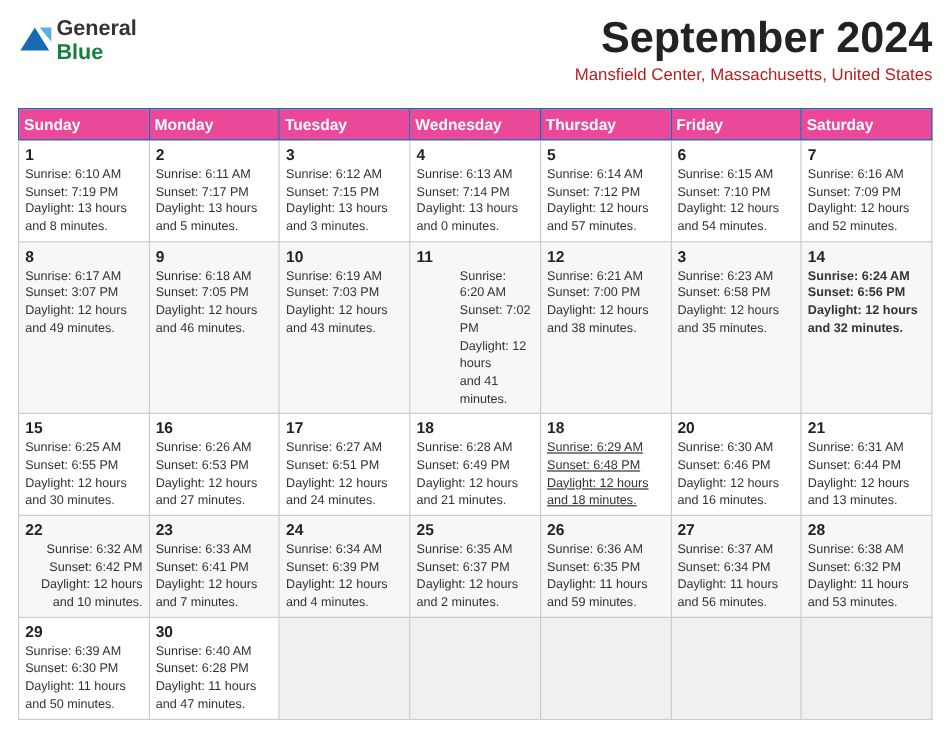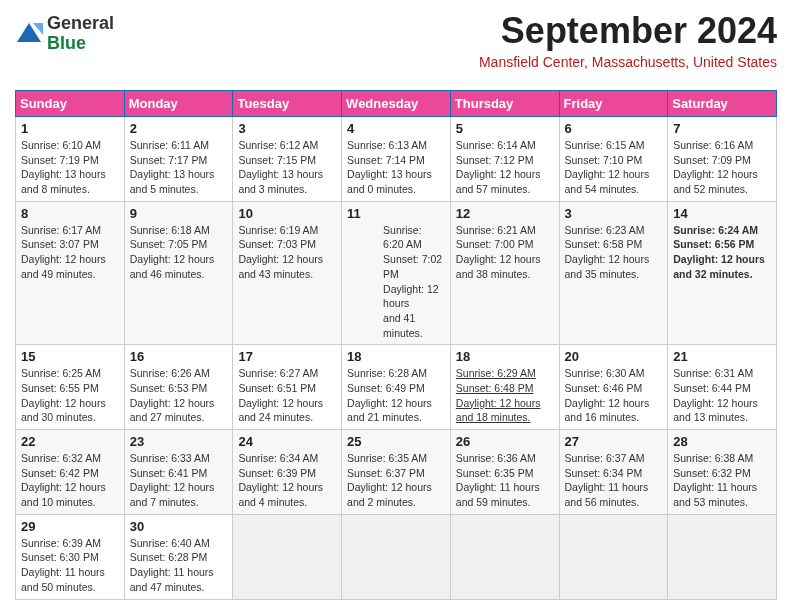--- a/index.html
+++ b/index.html
@@ -271,21 +271,21 @@
           <span class="day-num">21</span>
           <div class="day-info" style="white-space: pre-line;">Sunrise: 6:31 AM
 Sunset: 6:44 PM
 Daylight: 12 hours
 and 13 minutes.</div>
         </td>
       </tr>
       <tr class="row-alt">
         <td>
           <span class="day-num">22</span>
-          <div class="day-info" style="white-space: pre-line;">Sunrise: 6:32 AM
+          <div class="day-info" style="white-space: pre-line; text-align: right;">Sunrise: 6:32 AM
 Sunset: 6:42 PM
 Daylight: 12 hours
 and 10 minutes.</div>
         </td>
         <td>
           <span class="day-num">23</span>
           <div class="day-info" style="white-space: pre-line;">Sunrise: 6:33 AM
 Sunset: 6:41 PM
 Daylight: 12 hours
 and 7 minutes.</div>

